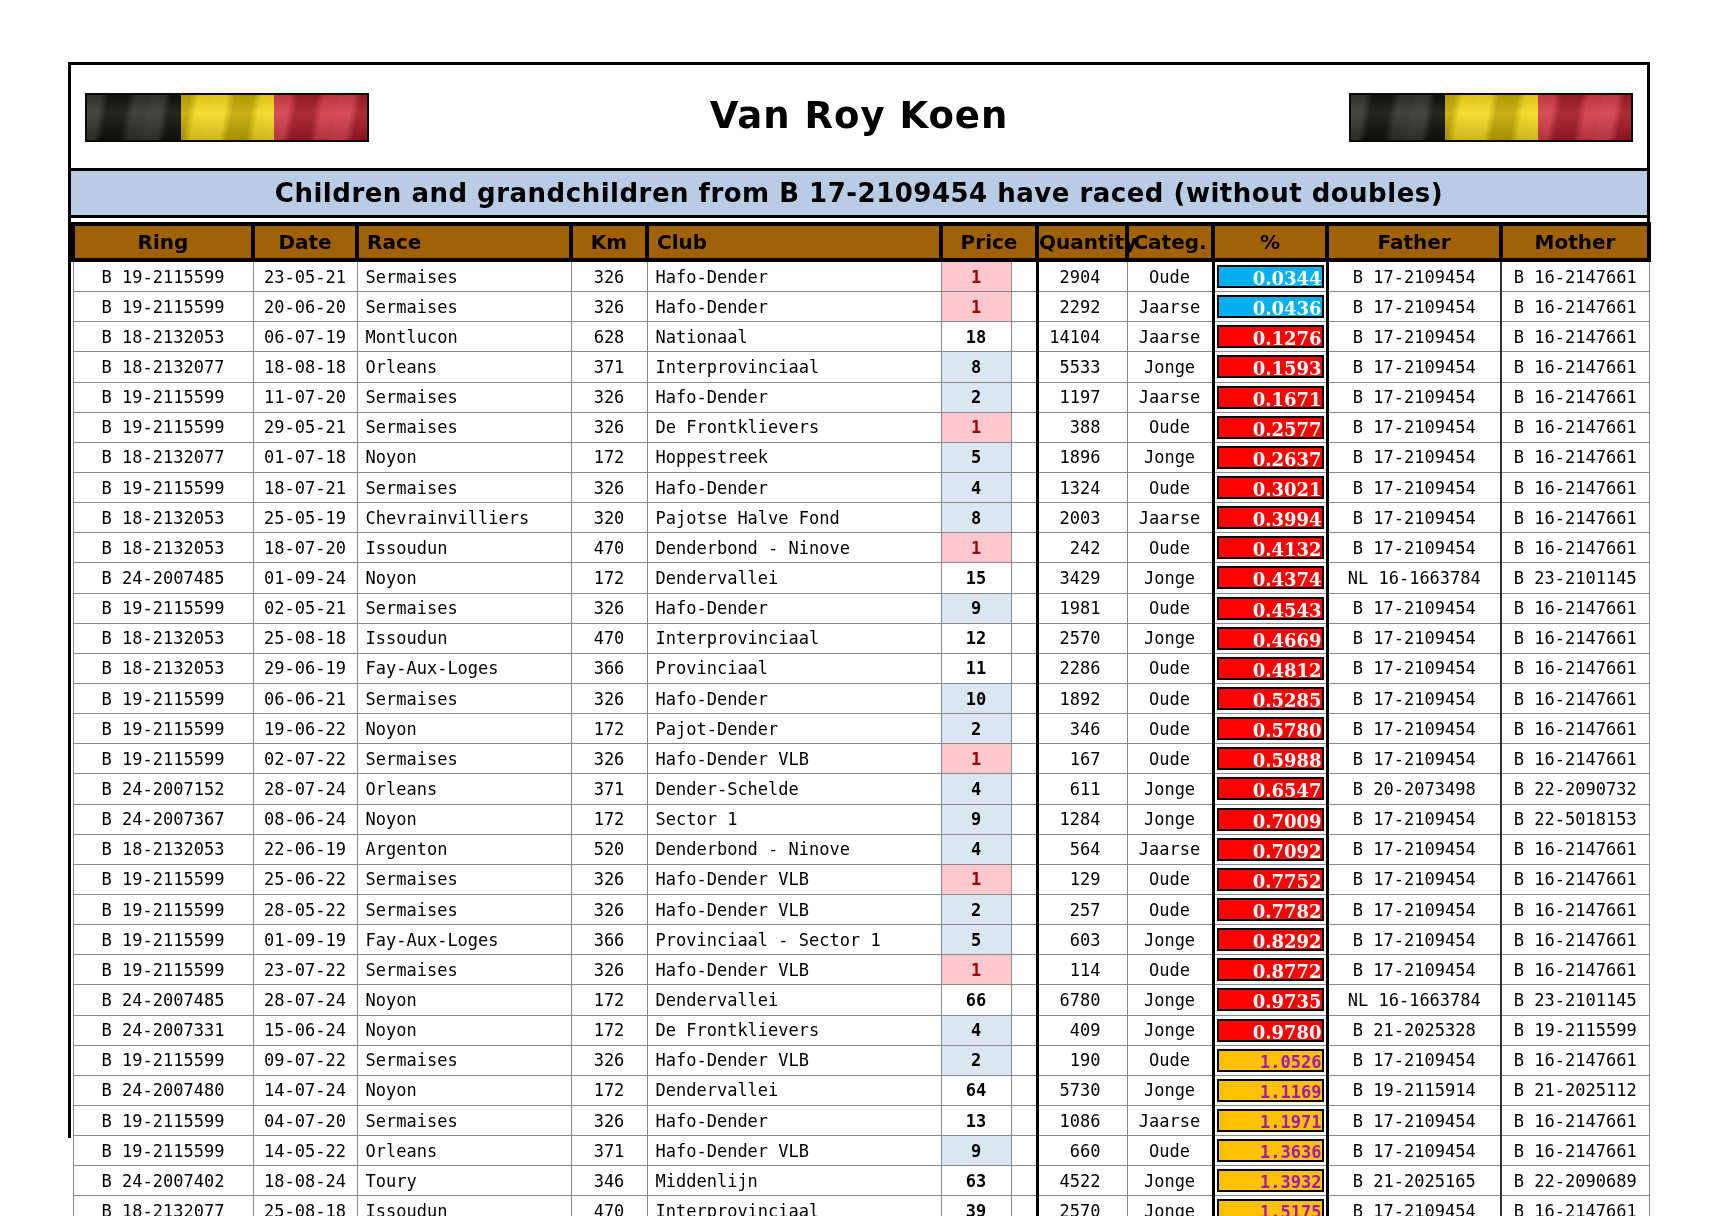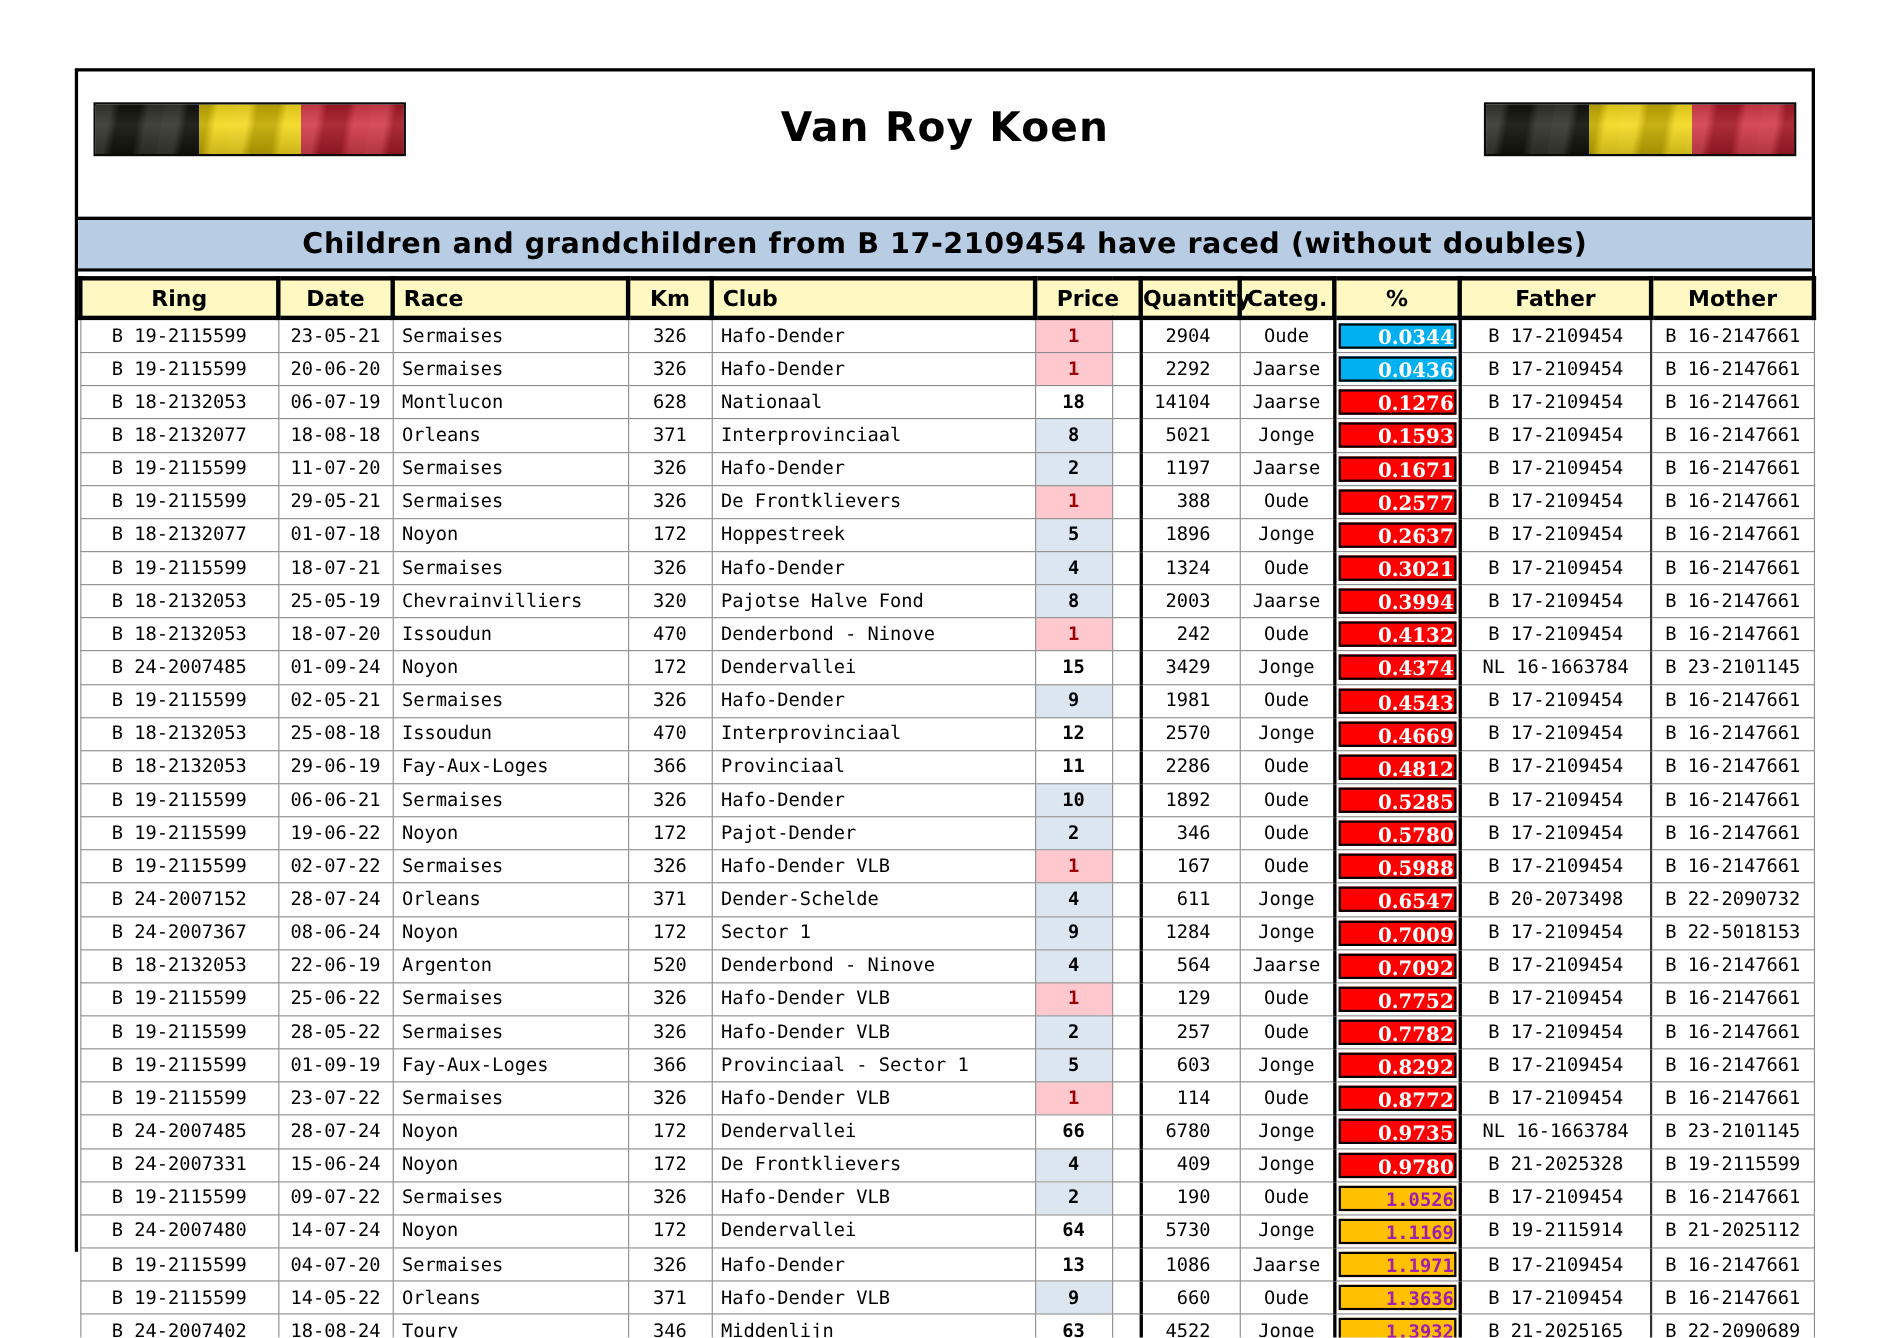--- a/index.html
+++ b/index.html
@@ -15,26 +15,26 @@
         background:
           repeating-linear-gradient(100deg,rgba(255,255,255,.12) 0 14px,rgba(0,0,0,.18) 22px 40px,rgba(255,255,255,.10) 48px 62px),
           linear-gradient(180deg,rgba(0,0,0,.12),rgba(255,255,255,.10) 40%,rgba(0,0,0,.18));}
   .flag-left{left:14px;}
   .flag-right{right:14px;}
   .page-title{padding-top:8px;text-align:center;font-size:37px;font-weight:bold;letter-spacing:1px;line-height:40px;margin-top:23px;}
   .address{text-align:center;font-size:18px;font-weight:bold;margin-top:4px;}
 
   
   .banner{height:44px;background:var(--banner-bg);border-top:3px solid #000;border-bottom:3px solid #000;
-          display:flex;align-items:center;justify-content:center;font-size:26px;font-weight:bold;letter-spacing:.5px;margin-top:29px;}
+          display:flex;align-items:center;justify-content:center;font-size:26px;font-weight:bold;letter-spacing:.5px;}
   .gap{height:4px;background:#fff;}
 
   
   table{border-collapse:collapse;table-layout:fixed;width:1576px;background:#fff;}
-  th{border:4px solid #000;height:32px;font-size:20px;font-weight:bold;background:#fef9c3;padding:0;font-family:"DejaVu Sans",sans-serif;}
+  th{border:4px solid #000;height:32px;font-size:20px;font-weight:bold;background:#a16207;padding:0;font-family:"DejaVu Sans",sans-serif;}
   td{border:1px solid var(--grid-gray);height:27.15px;padding:0 6px;font-size:17px;
      font-family:"DejaVu Sans Mono",monospace;white-space:nowrap;overflow:hidden;color:#000;}
   td.c{text-align:center;}
   td.l{text-align:left;padding-left:8px;}
   td.r{text-align:right;padding-right:26px;}
 
   td.price{text-align:center;font-weight:bold;}
   td.price-first{background:var(--price-first-bg);color:var(--price-first-text);}
   td.price-top{background:var(--price-top-bg);}
   td.pnarrow{border-right:3px solid #000;padding:0;}
@@ -140,21 +140,21 @@
           <td class="c mother">B 16-2147661</td>
         </tr>
         <tr>
           <td class="c">B 18-2132077</td>
           <td class="c">18-08-18</td>
           <td class="l">Orleans</td>
           <td class="c">371</td>
           <td class="l">Interprovinciaal</td>
           <td class="price price-top">8</td>
           <td class="pnarrow"></td>
-          <td class="r">5021</td>
+          <td class="r">5533</td>
           <td class="c">Jonge</td>
           <td class="pct">
             <div class="pct-box pct-red">0.1593</div>
           </td>
           <td class="c">B 17-2109454</td>
           <td class="c mother">B 16-2147661</td>
         </tr>
         <tr>
           <td class="c">B 19-2115599</td>
           <td class="c">11-07-20</td>

